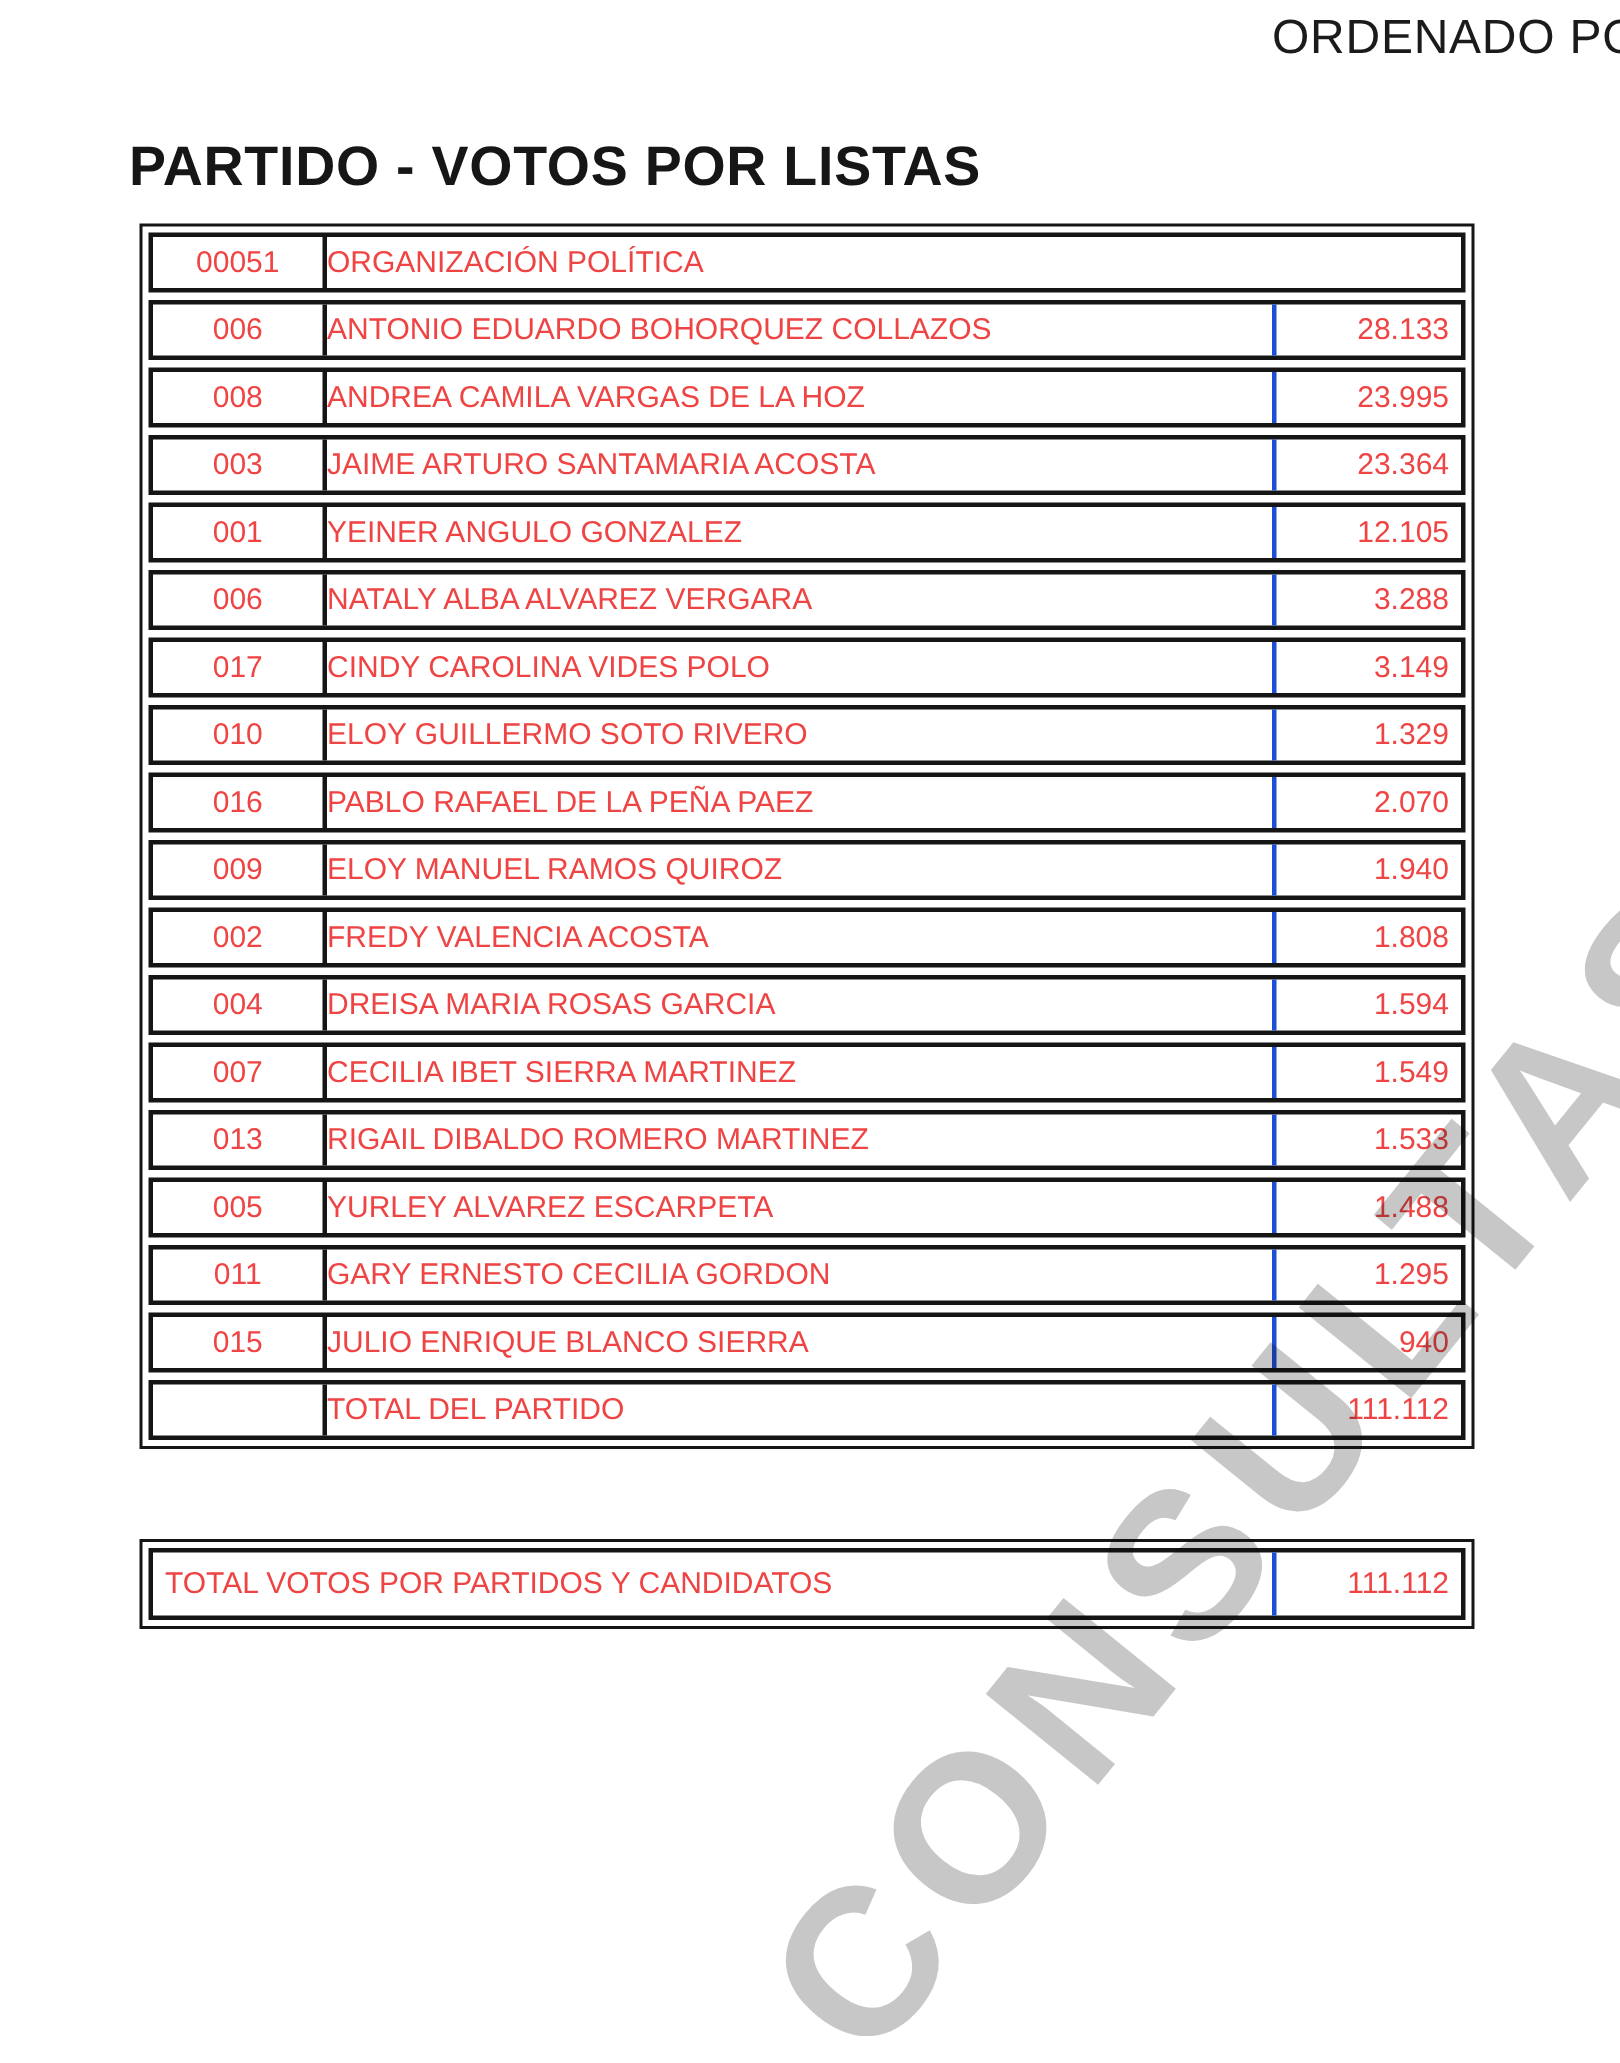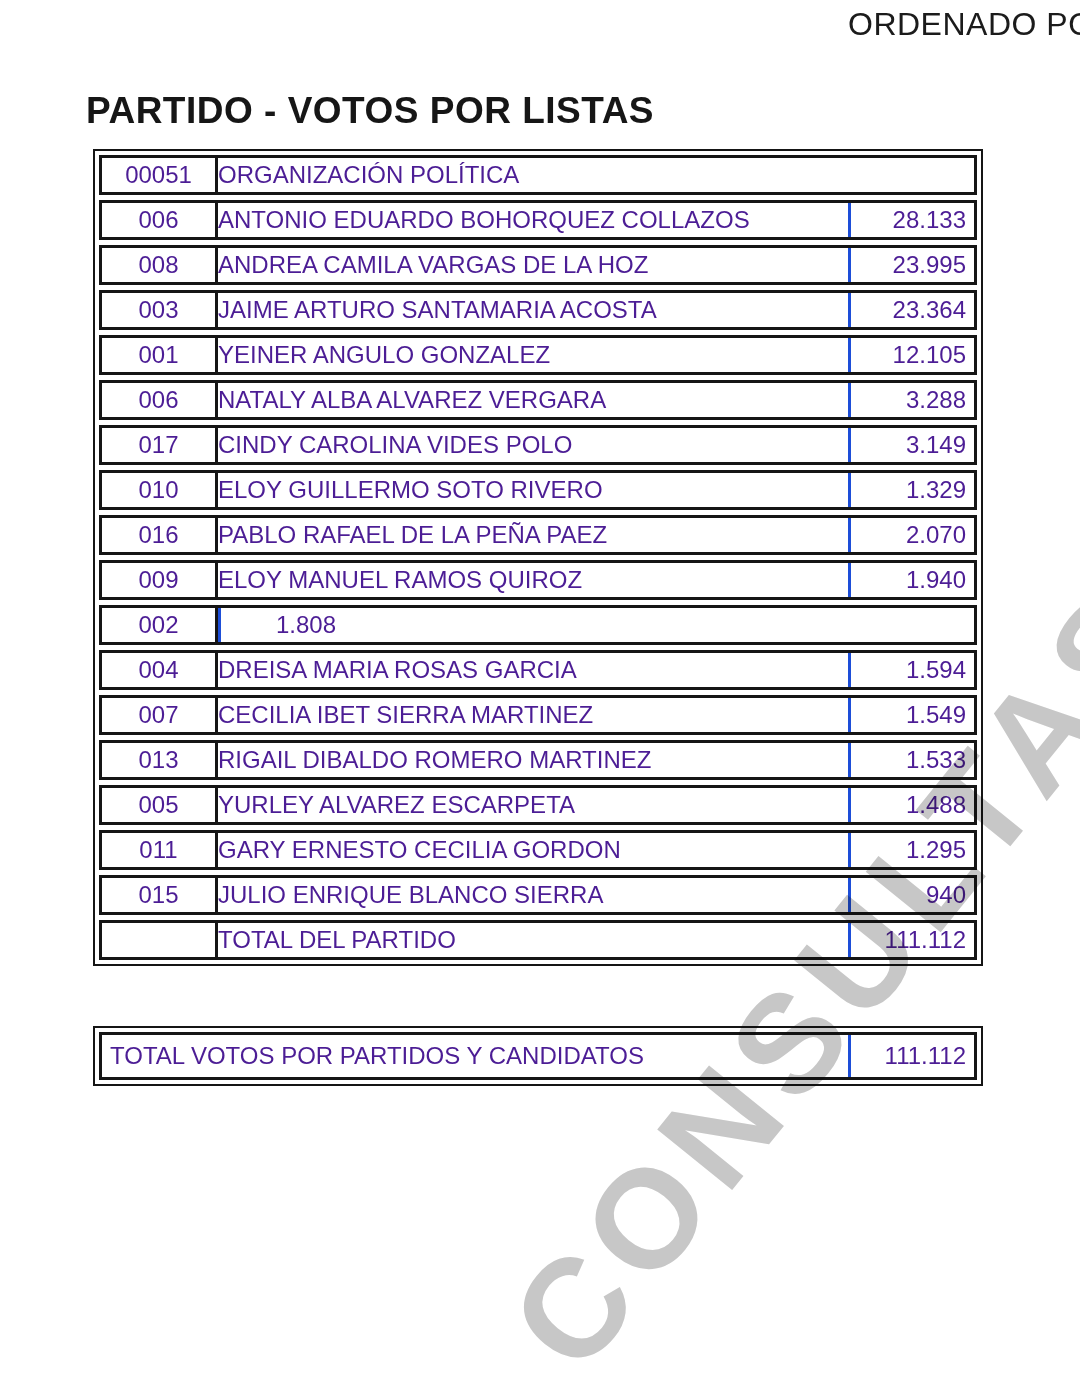--- a/index.html
+++ b/index.html
@@ -37,21 +37,21 @@
   .tbl-summary { top: 1026px; }
 
   .row {
     display: flex; align-items: stretch;
     border: 3px solid #151515;
     height: 40px; box-sizing: border-box;
     background: #ffffff;
   }
   .row + .row { margin-top: 5px; }
 
-  .cell { display: flex; align-items: center; font-size: 24px; color: #4c1d95; overflow: hidden; white-space: nowrap; }
+  .cell { display: flex; align-items: center; font-size: 20px; color: #ef4444; overflow: hidden; white-space: nowrap; }
   .cell-code  { width: 116px; justify-content: center; border-right: 3px solid #151515; box-sizing: border-box; flex: none; }
   .cell-name  { flex: 1 1 auto; }
   .cell-votes { width: 126px; justify-content: flex-end; padding-right: 8px; border-left: 3px solid #1d4ed8; box-sizing: border-box; flex: none; }
 
   .row-summary { height: 48px; }
   .row-summary .cell-name { padding-left: 8px; }
 
   .watermark {
     position: absolute; left: 360px; top: 893px;
     width: 980px; height: 150px;
@@ -129,20 +129,21 @@
   </div>
 
   <div class="row">
     <div class="cell cell-code">009</div>
     <div class="cell cell-name">ELOY MANUEL RAMOS QUIROZ</div>
     <div class="cell cell-votes">1.940</div>
   </div>
 
   <div class="row">
     <div class="cell cell-code">002</div>
+    <div class="cell cell-name">FREDY VALENCIA ACOSTA</div>
     <div class="cell cell-votes">1.808</div>
   </div>
 
   <div class="row">
     <div class="cell cell-code">004</div>
     <div class="cell cell-name">DREISA MARIA ROSAS GARCIA</div>
     <div class="cell cell-votes">1.594</div>
   </div>
 
   <div class="row">

